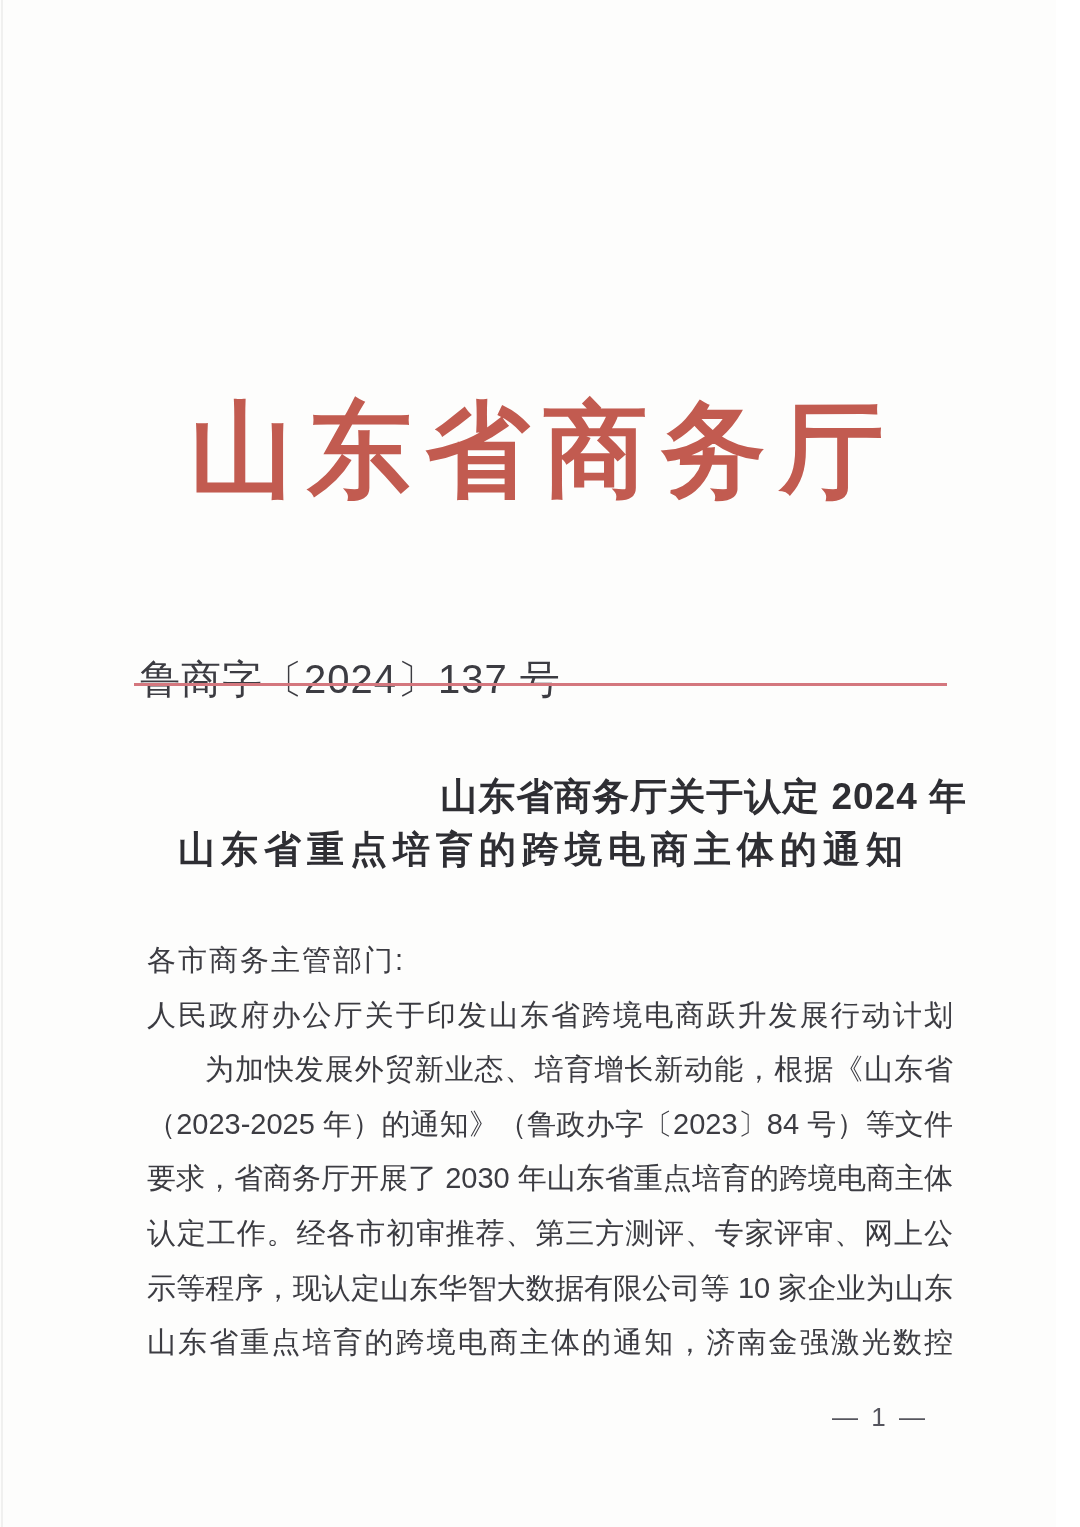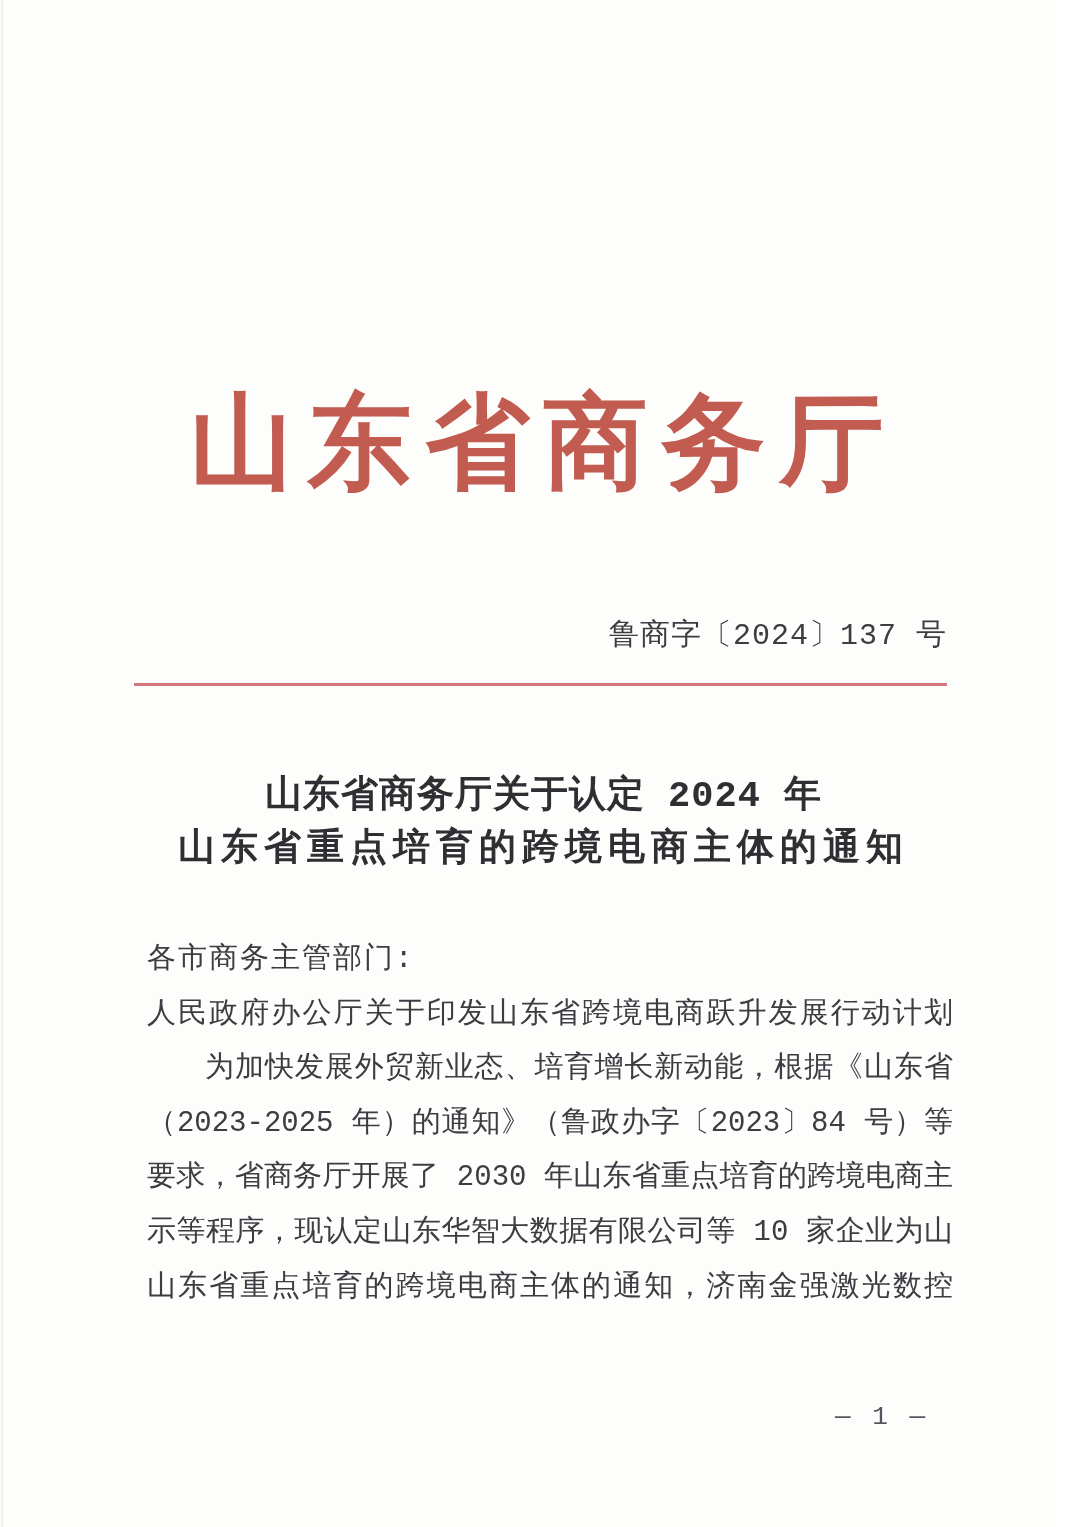--- a/index.html
+++ b/index.html
@@ -10,21 +10,21 @@
     --muted-text: #55555e;
     --page-bg: #fdfdfc;
   }
   * { margin: 0; padding: 0; box-sizing: border-box; }
   html, body { background: #ffffff; }
   .page {
     position: relative;
     width: 1056px;
     height: 1527px;
     background: var(--page-bg);
-    font-family: Liberation Mono, monospace;
+    font-family: Liberation Sans, sans-serif;
     overflow: hidden;
   }
   .edge-artifact {
     position: absolute;
     left: 1px; top: 0; bottom: 0;
     width: 2px;
     background: rgba(0,0,0,0.05);
   }
   .masthead {
     position: absolute;
@@ -34,25 +34,25 @@
     text-align: center;
     font-size: 104px;
     line-height: 145px;
     font-weight: 700;
     color: var(--masthead-red);
     letter-spacing: 14px;
     white-space: nowrap;
   }
   .doc-number {
     position: absolute;
-    top: 615px;
+    top: 658px;
     left: 140px;
     width: 807px;
-    text-align: right;
-    font-size: 30px;
+    text-align: left;
+    font-size: 40px;
     line-height: 42px;
     color: var(--body-text);
     letter-spacing: 1px;
     white-space: nowrap;
   }
   .divider {
     position: absolute;
     top: 683px;
     left: 134px;
     width: 813px;
@@ -64,21 +64,21 @@
     top: 770px;
     left: 120px;
     width: 847px;
     text-align: center;
     font-weight: 700;
     color: var(--title-text);
     font-size: 37px;
     line-height: 53px;
     white-space: nowrap;
   }
-  .doc-title .t1 { letter-spacing: 1px; }
+  .doc-title .t1 { letter-spacing: 1px; text-align: right; }
   .doc-title .t2 { letter-spacing: 6px; }
   .body-text {
     position: absolute;
     top: 933px;
     left: 147px;
     width: 806px;
     font-size: 29px;
     color: var(--body-text);
   }
   .line {
@@ -122,19 +122,20 @@
     <div class="t1">山东省商务厅关于认定 2024 年</div>
     <div class="t2">山东省重点培育的跨境电商主体的通知</div>
   </div>
 
   <div class="body-text">
     <div class="line salutation">各市商务主管部门:</div>
     <div class="line">人民政府办公厅关于印发山东省跨境电商跃升发展行动计划</div>
     <div class="line indent">为加快发展外贸新业态、培育增长新动能，根据《山东省</div>
     <div class="line">（2023-2025 年）的通知》（鲁政办字〔2023〕84 号）等文件</div>
     <div class="line">要求，省商务厅开展了 2030 年山东省重点培育的跨境电商主体</div>
+    <div class="line">认定工作。经各市初审推荐、第三方测评、专家评审、网上公</div>
     <div class="line">示等程序，现认定山东华智大数据有限公司等 10 家企业为山东</div>
     <div class="line">山东省重点培育的跨境电商主体的通知，济南金强激光数控</div>
   </div>
 
   <div class="page-number">— 1 —</div>
 
 </div>
 
 </body></html>

